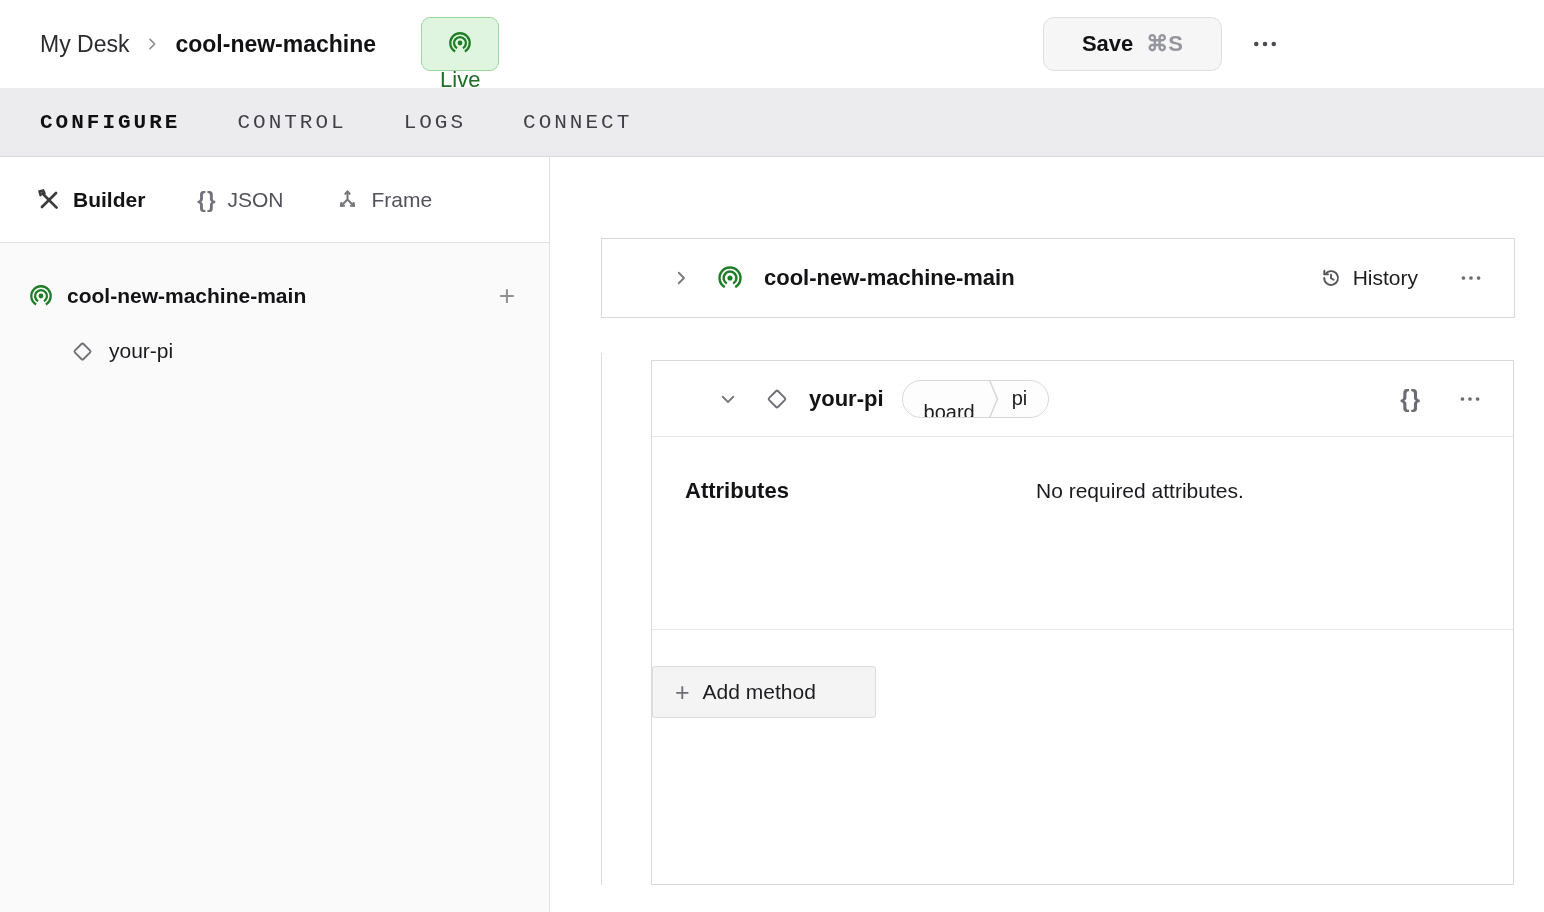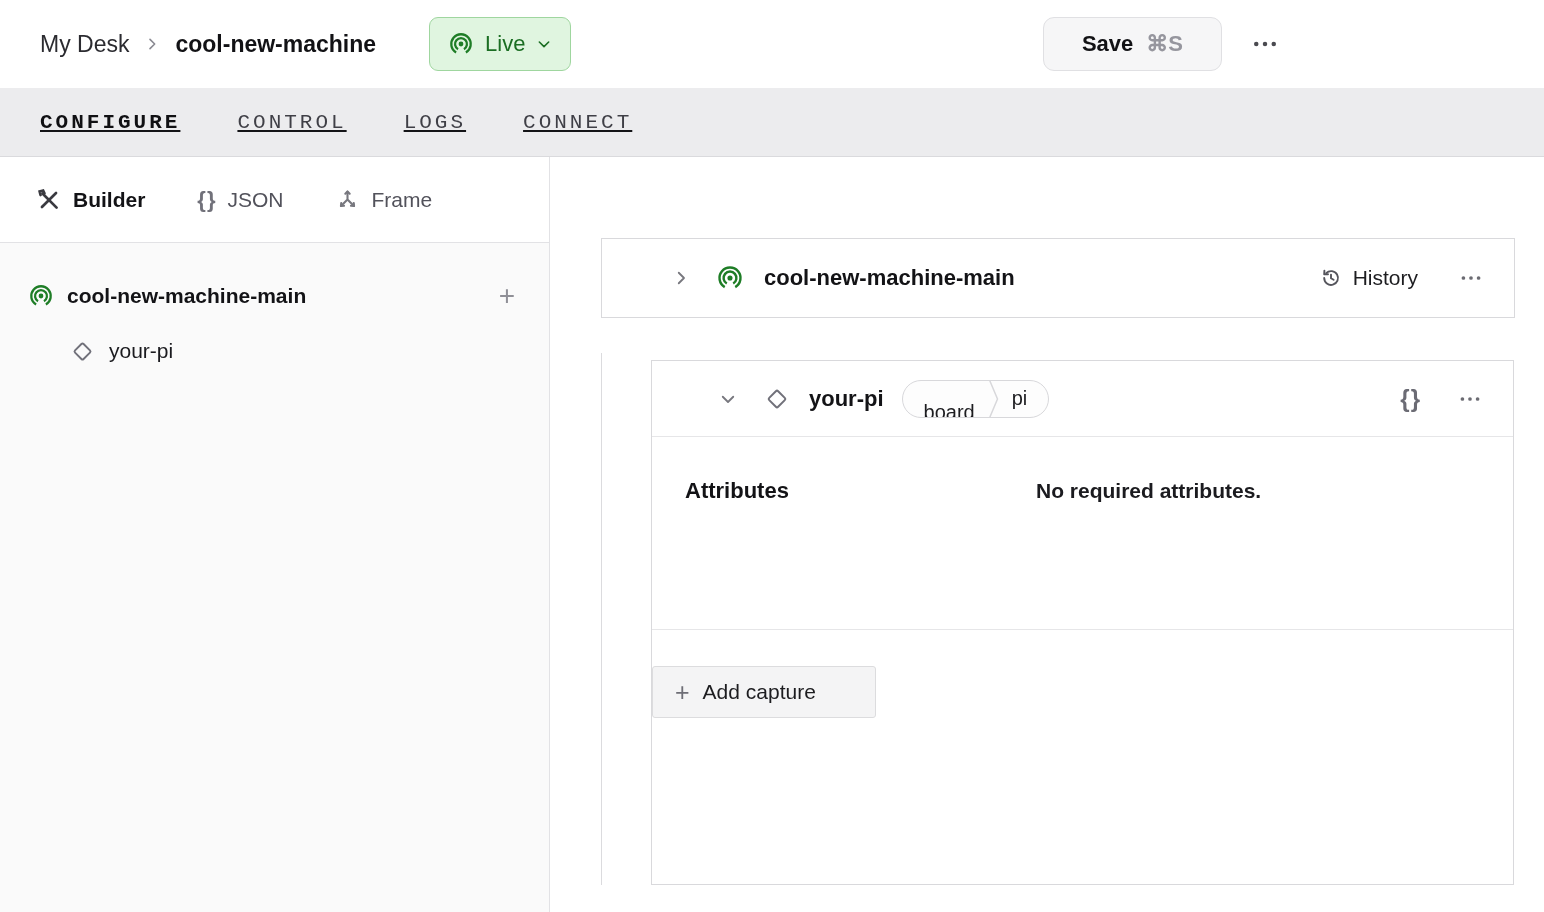--- a/index.html
+++ b/index.html
@@ -9,50 +9,50 @@
     background:#ffffff; color:#141417; position:relative; overflow:hidden;
     -webkit-font-smoothing:antialiased;
   }
   svg { display:block; }
 
   
   .header {
     position:absolute; left:0; top:0; width:1328px; height:88px;
     background:#ffffff; display:flex; align-items:center;
     padding:0 44px 0 40px;
-    gap:8px;
   }
   .breadcrumb { display:flex; align-items:center; gap:15px; font-size:23px; }
   .crumb-root { color:#2b2b30; cursor:pointer; }
   .crumb-current { color:#121215; font-weight:bold; }
   .live-badge {
     margin-left:45px; height:54px; padding:12px 18px;
     display:flex; align-items:center; gap:11px;
     background:#e0f5e0; border:1px solid #9fd69f; border-radius:9px;
     cursor:pointer;
+    flex-direction:column;
   }
   .live-badge .live-label { font-size:22px; color:#1b6e23; }
   .header-right { margin-left:auto; display:flex; align-items:center; gap:24px; }
   .save-btn {
     height:54px; padding:0 38px; background:#f6f6f7; border:1px solid #e0e0e3;
     border-radius:11px; display:flex; align-items:center; gap:13px; cursor:pointer;
     font-size:22px;
     font-weight:bold;
   }
   .save-btn .save-label { color:#121215; }
   .save-btn .save-shortcut { color:#96969e; }
   .icon-btn { background:none; border:none; cursor:pointer; padding:4px; }
 
   
   .tabbar {
     position:absolute; left:0; top:88px; width:1544px; height:69px;
     background:#ececee; border-bottom:1px solid #dadadd;
     display:flex; align-items:center; gap:57px; padding:0 40px;
     font-family:"Liberation Mono", "DejaVu Sans Mono", monospace;
-    font-size:21px; letter-spacing:3px;text-decoration:underline;
+    font-size:21px; letter-spacing:3px;
   }
   .tab { color:#3f3f46; cursor:pointer; }
   .tab.active { color:#101013; font-weight:bold; }
 
   
   .sidebar {
     position:absolute; left:0; top:157px; width:550px; height:755px;
     background:#fafafa; border-right:1px solid #e2e2e5;
   }
   .mode-toolbar {
@@ -123,21 +123,21 @@
 
   .row { display:flex; padding-right:28px; }
   .row-1 { height:193px; border-bottom:1px solid #e6e6e8; padding-top:40px; }
   .row-2 { height:128px; border-bottom:1px solid #e6e6e8; padding-top:38px; }
   .row-3 { height:126px; padding-top:36px; }
   .row-label {
     width:384px; flex:none; padding-left:33px;
     font-size:22px; font-weight:bold; color:#131316; line-height:27px;
   }
   .row-value { flex:1; }
-  .empty-text { font-size:21px; color:#1b1b1f; line-height:27px;font-weight:bold; }
+  .empty-text { font-size:21px; color:#1b1b1f; line-height:27px; }
 
   .gray-btn {
     background:#f4f4f5; border:1px solid #dcdcde; border-radius:3px;
     display:flex; align-items:center; cursor:pointer;
   }
   .show-more-btn { margin-top:37px; height:55px; width:214px; padding:0 24px; gap:12px; }
   .show-more-btn .btn-label { font-size:21px; color:#1d1d20; }
   .add-method-btn { height:52px; width:224px; padding:0 22px; gap:13px; }
   .add-method-btn .btn-label { font-size:21px; color:#1d1d20; }
   .plus-glyph { font-size:25px; font-weight:300; color:#6e6e76; line-height:1; }
@@ -332,18 +332,18 @@
       <div class="row-value">
         <div class="empty-text">No required attributes.</div>
       </div>
     </div>
 
 
     <div class="row row-3">
       <div class="row-value">
         <button class="gray-btn add-method-btn">
           <span class="plus-glyph">+</span>
-          <span class="btn-label">Add capture</span>
+          <span class="btn-label">Add method</span>
         </button>
       </div>
     </div>
   </div>
 </div>
 
 </body></html>

